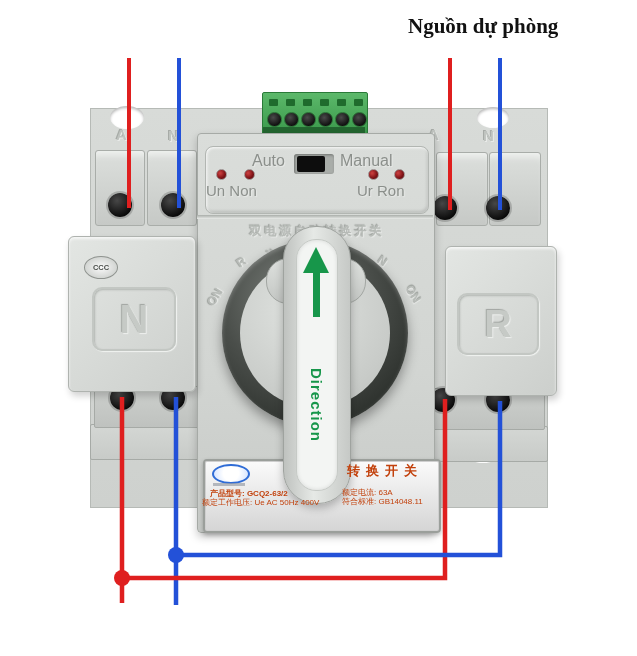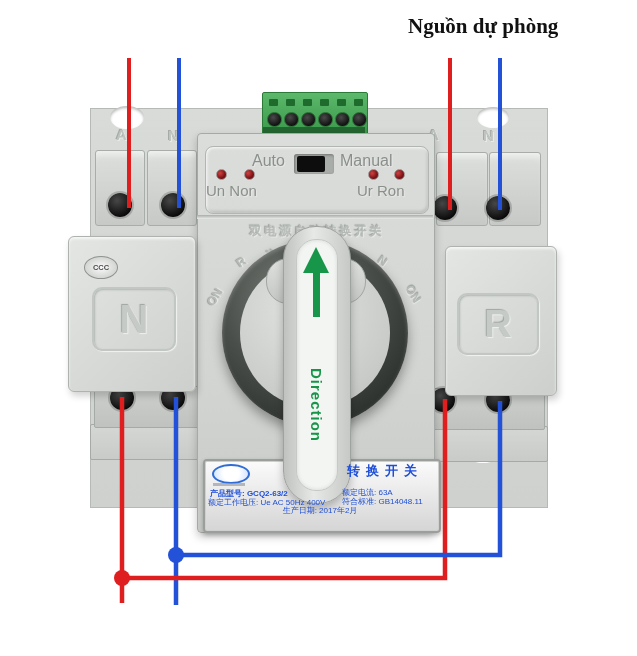--- a/index.html
+++ b/index.html
@@ -23,21 +23,21 @@
   .emboss-letter{color:#c6cac6;font-weight:bold;
     text-shadow:1px 1px 1px #eef0ee,-1px -1px 1px #a0a4a0;}
   .molded{color:#8b8f8b;text-shadow:1px 1px 1px #e8eae8;}
   .arc-label{font-size:12px;font-weight:bold;color:#b7bbb7;
     text-shadow:1px 1px 1px #e9ebe9,-1px -1px 1px #9da19d;}
   .led{width:9px;height:9px;border-radius:50%;border:1px solid #9a8c8c;
     background:radial-gradient(circle at 35% 35%,#c23a3a 10%,#7c1216 60%,#560d10);}
   .screw{width:13px;height:13px;border-radius:50%;border:1px solid #2a6b34;
     background:radial-gradient(circle at 40% 35%,#4a4a4a,#111 70%);}
   .gtab{width:9px;height:7px;background:#1f6b2d;border-radius:1px;}
-  .plate-text{color:#1d4ed8;white-space:nowrap;}
+  .plate-text{color:#c2410c;white-space:nowrap;}
 </style>
 </head>
 <body>
 
 <div id="scene">
 
   <div class="abs backplate" style="left:90px;top:108px;width:456px;height:398px;z-index:1;"></div>
   <div class="abs oval-hole" style="left:110px;top:106px;width:34px;height:23px;z-index:2;"></div>
   <div class="abs oval-hole" style="left:477px;top:107px;width:32px;height:21px;z-index:2;"></div>
   <div class="abs oval-hole" style="left:199px;top:440px;width:38px;height:22px;z-index:2;"></div>
@@ -145,23 +145,22 @@
               color:#17964a;letter-spacing:1px;">Direction</div>
 
   <div class="abs" style="left:203px;top:459px;width:234px;height:70px;z-index:8;border:2px solid #9b9f9b;border-radius:4px;
               background:linear-gradient(180deg,#fbfbfb,#d5d5d5);box-shadow:0 2px 4px rgba(0,0,0,.25), inset 0 0 0 1px #cfcfcf;"></div>
   <div class="abs" style="left:212px;top:464px;width:34px;height:16px;border:2px solid #2f6cd6;border-radius:50%;z-index:9;
               background:radial-gradient(circle at 50% 45%,#fff 40%,#cfe0ff);"></div>
   <div class="abs" style="left:213px;top:483px;width:32px;height:3px;background:#9aa0a8;opacity:.7;z-index:9;"></div>
   <div class="abs plate-text" style="left:347px;top:462px;font-size:13px;font-weight:bold;letter-spacing:6px;z-index:9;">转换开关</div>
   <div class="abs plate-text" style="left:210px;top:488px;font-size:8px;z-index:9;font-weight:bold;">产品型号: GCQ2-63/2</div>
   <div class="abs plate-text" style="left:342px;top:487px;font-size:8px;z-index:9;">额定电流: 63A</div>
-  <div class="abs plate-text" style="left:208px;top:497px;font-size:8px;z-index:9;">额定工作电压: Ue AC 50Hz 400V</div>
+  <div class="abs plate-text" style="left:202px;top:497px;font-size:8px;z-index:9;">额定工作电压: Ue AC 50Hz 400V</div>
   <div class="abs plate-text" style="left:342px;top:496px;font-size:8px;z-index:9;">符合标准: GB14048.11</div>
-  <div class="abs plate-text" style="left:203px;top:505px;width:234px;text-align:center;font-size:8px;z-index:9;">生产日期: 2017年2月</div>
 
   <svg class="abs" style="left:0;top:0;z-index:12;pointer-events:none;" width="637" height="656" viewBox="0 0 637 656">
     <line x1="129" y1="58" x2="129" y2="208" stroke-width="4" stroke="#df1f1f"></line>
     <line x1="179" y1="58" x2="179" y2="208" stroke-width="4" stroke="#2351d8"></line>
     <line x1="450" y1="58" x2="450" y2="210" stroke-width="4" stroke="#df1f1f"></line>
     <line x1="500" y1="58" x2="500" y2="210" stroke-width="4" stroke="#2351d8"></line>
     <line x1="122" y1="397" x2="122" y2="603" stroke-width="4.5" stroke="#df1f1f"></line>
     <line x1="176" y1="397" x2="176" y2="605" stroke-width="4.5" stroke="#2351d8"></line>
     <polyline points="445,399 445,578 122,578" fill="none" stroke-width="4.5" stroke="#df1f1f"></polyline>
     <polyline points="500,401 500,555 176,555" fill="none" stroke-width="4.5" stroke="#2351d8"></polyline>

